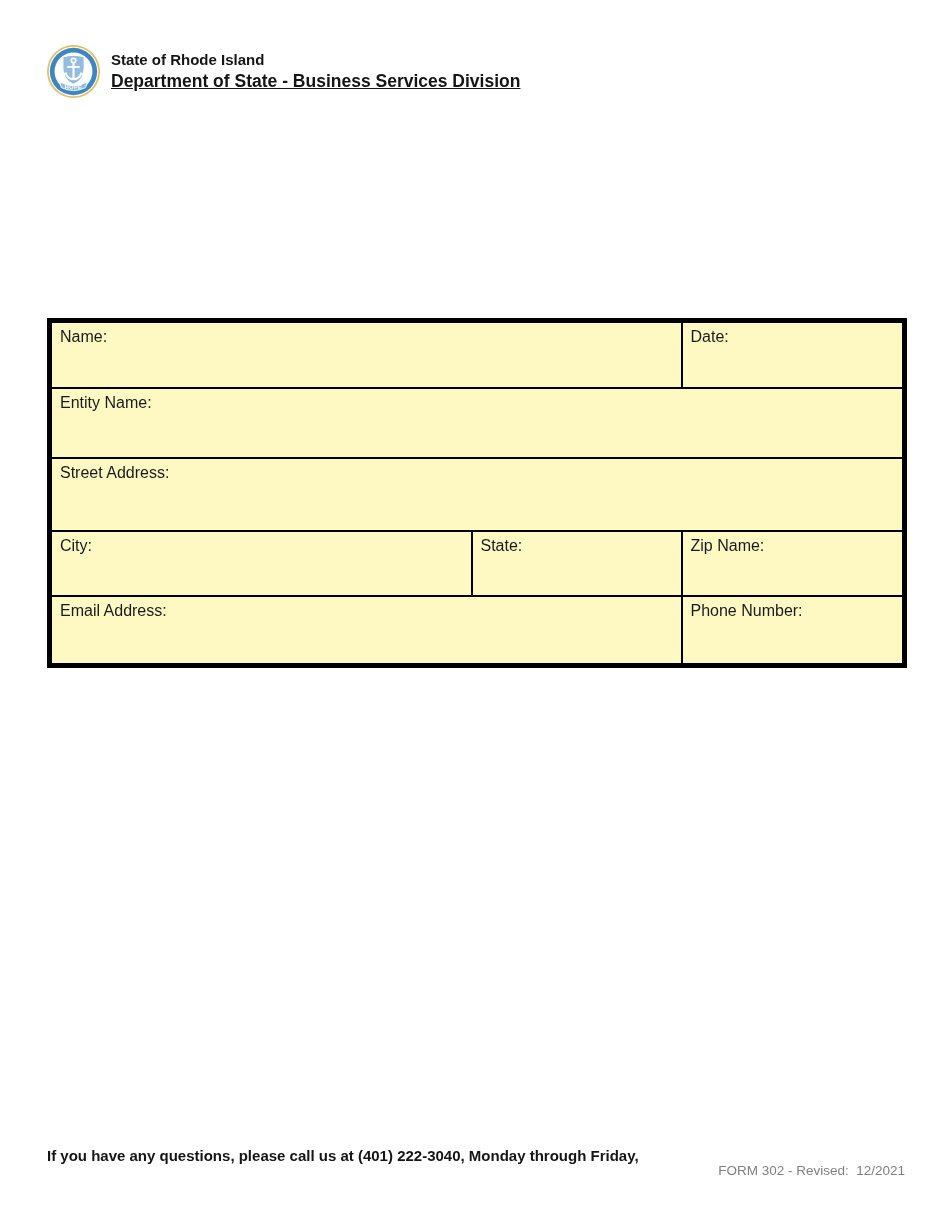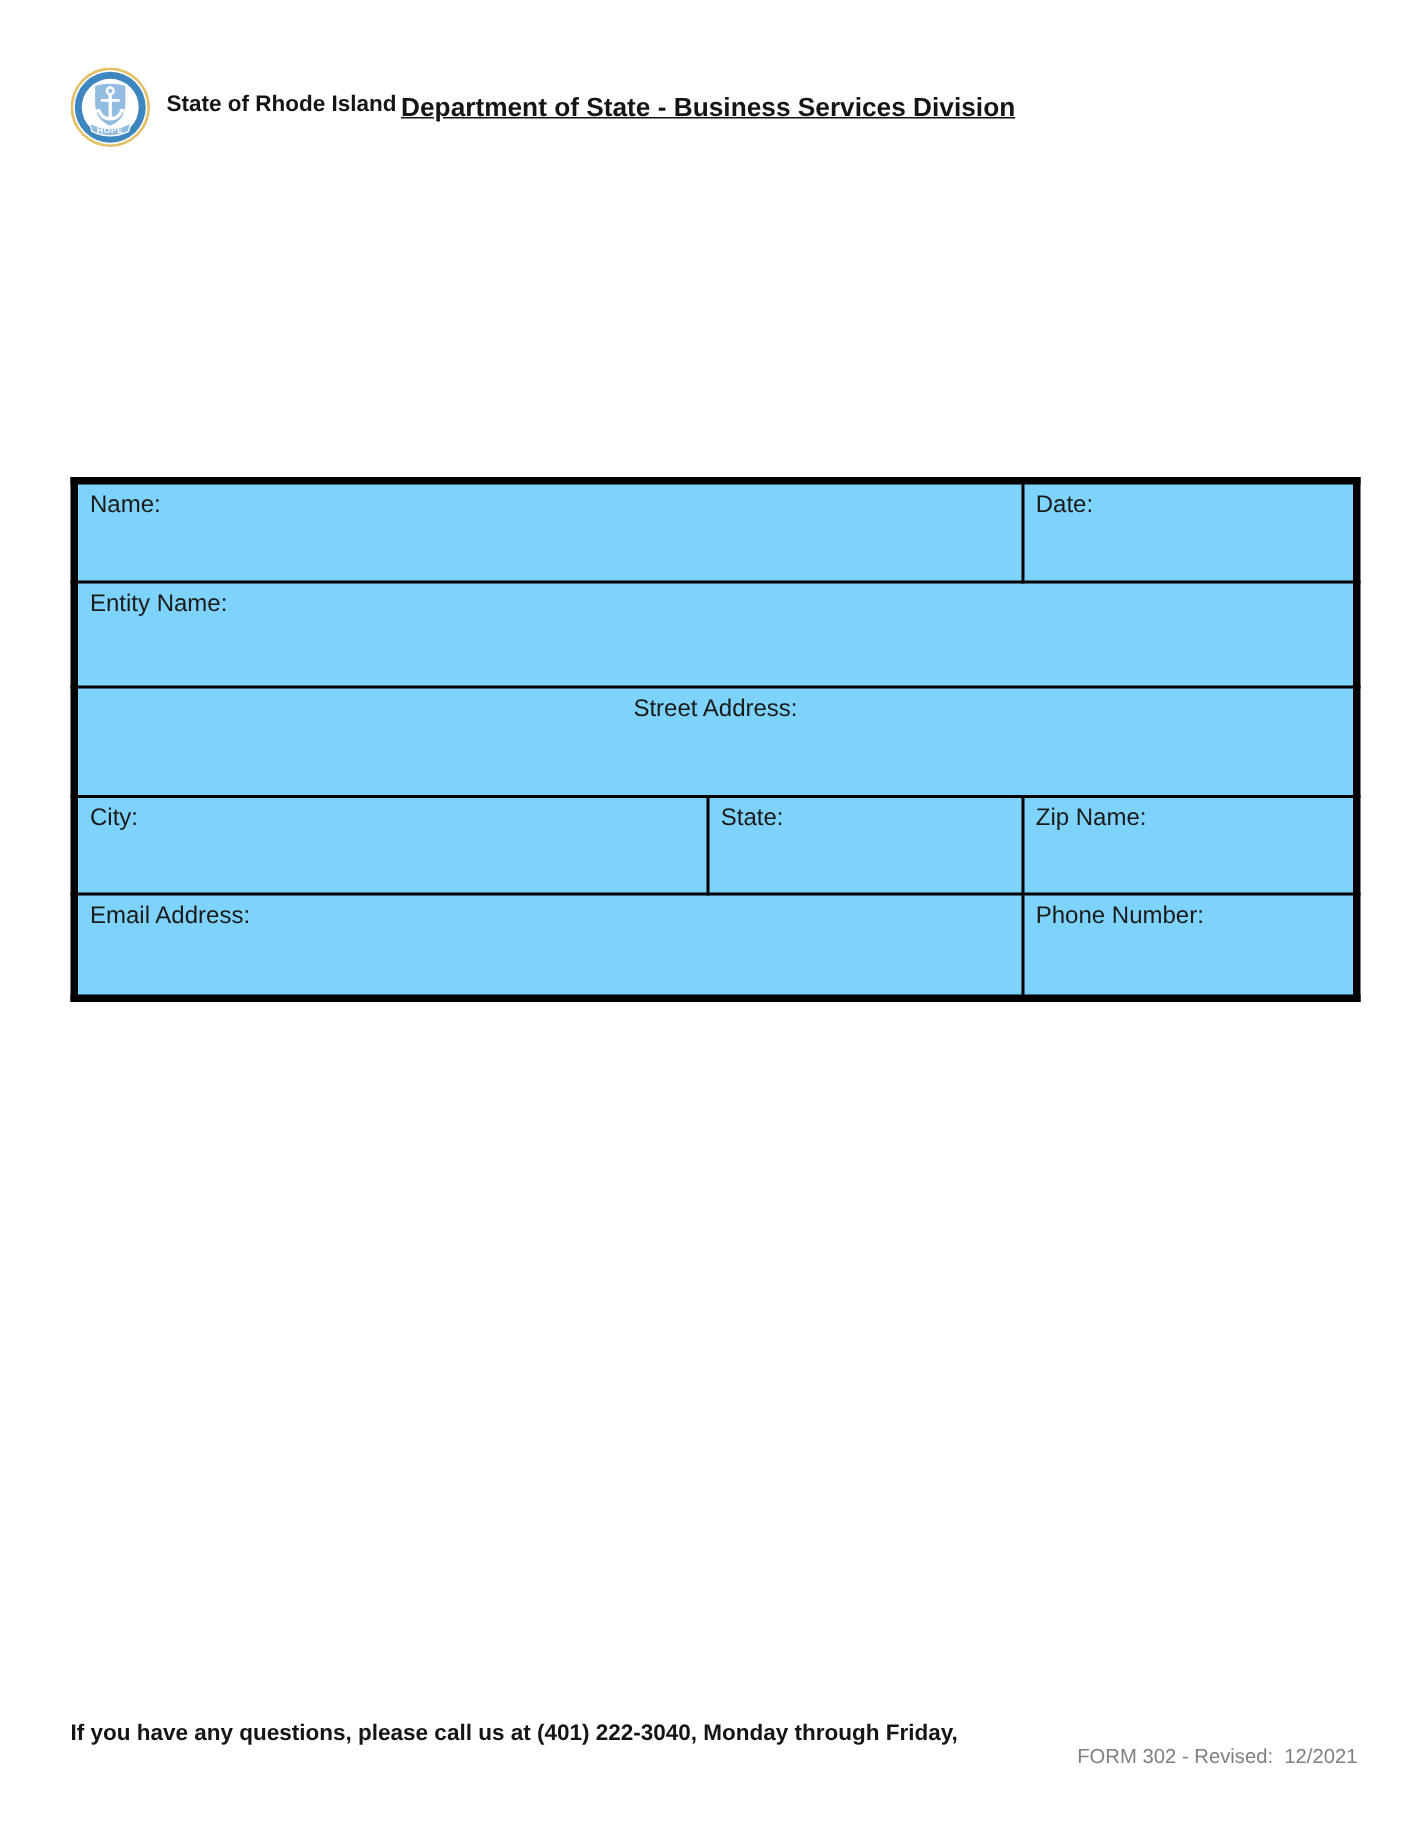--- a/index.html
+++ b/index.html
@@ -17,21 +17,21 @@
   
   .header {
     position: absolute;
     top: 45px;
     left: 47px;
     display: flex;
     align-items: center;
     gap: 11px;
   }
   .logo { width: 53px; height: 53px; flex: 0 0 auto; }
-  .org-lines { display: flex; flex-direction: row; gap: 3px; }
+  .org-lines { display: flex; flex-direction: column; gap: 3px; }
   .org-line1 { font-size: 15px; font-weight: bold; color: #151515; }
   .org-line2 { font-size: 17.5px; font-weight: bold; color: #151515; text-decoration: underline; }
 
   
   .page-title {
     position: absolute;
     top: 164px;
     left: 46px;
     font-size: 21px;
     font-weight: bold;
@@ -55,26 +55,26 @@
     border-collapse: collapse;
     table-layout: fixed;
     border: 5px solid #000;
   }
   .contact-table td {
     border: 2px solid #000;
     vertical-align: top;
     padding: 5px 8px;
     font-size: 16px;
     color: #1a1a1a;
-    background: #7dd3fc;
+    background: #fef9c3;
   }
   .contact-table td .field-label { display: inline-block; }
   tr.row-1 td { height: 67px; }
   tr.row-2 td { height: 70px; }
-  tr.row-3 td { height: 73px; text-align: center; }
+  tr.row-3 td { height: 73px; }
   tr.row-4 td { height: 65px; }
   tr.row-5 td { height: 70px; }
 
   
   .footer-help {
     position: absolute;
     top: 1145px;
     left: 47px;
     font-size: 15px;
     font-weight: bold;

